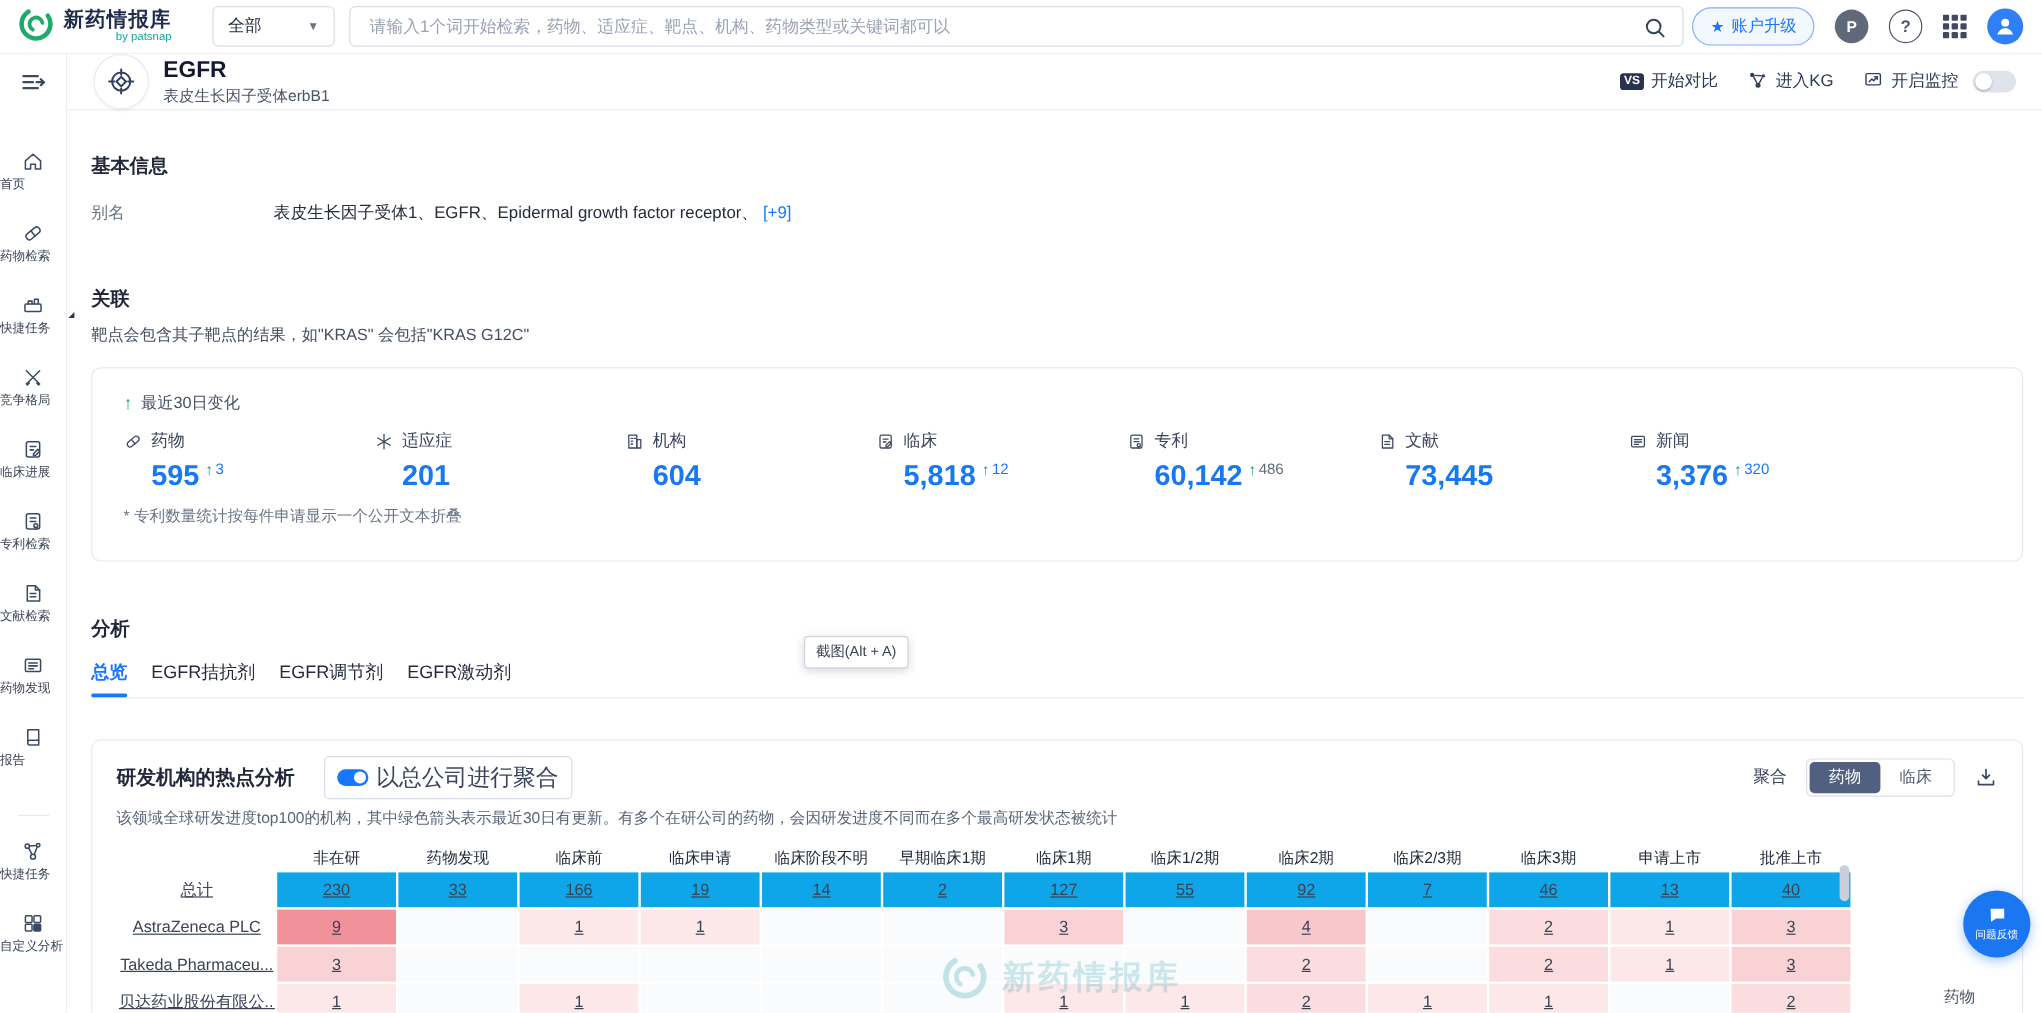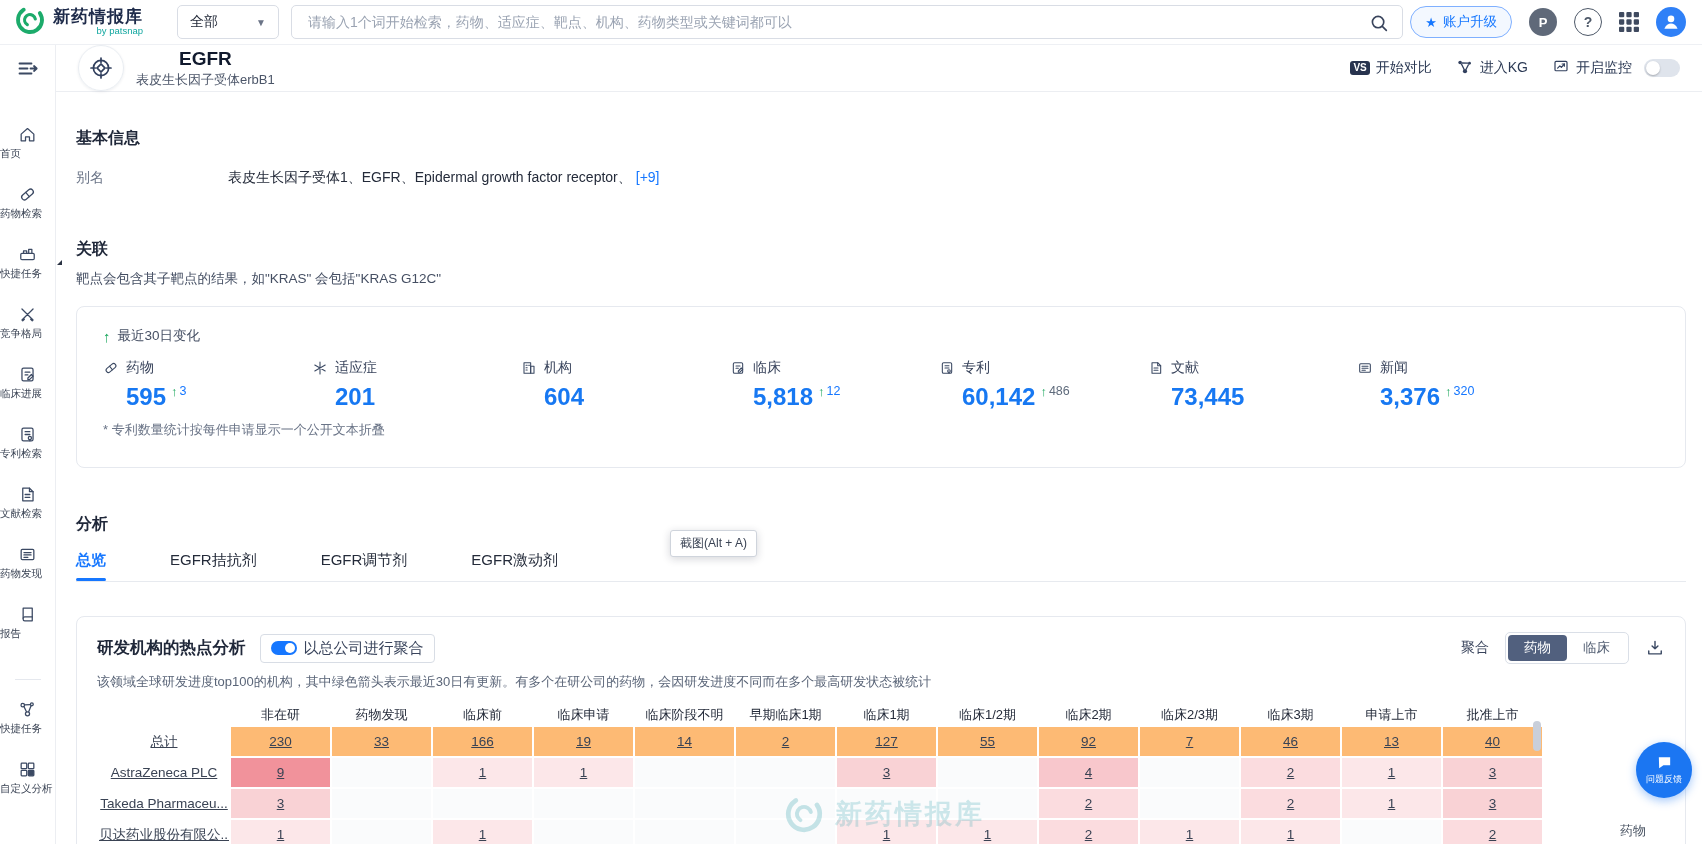--- a/index.html
+++ b/index.html
@@ -33,21 +33,21 @@
   .side-item{display:flex;flex-direction:column;margin-bottom:24px;cursor:pointer;width:100%;}
   .side-ico{height:19px;position:relative;display:flex;align-items:center;justify-content:center;}
   .side-label{font-size:10.5px;color:#3a4354;margin-top:3px;white-space:nowrap;}
   .side-divider{width:26px;border-top:1px solid #e5e8ee;margin:14px 0 20px 0;}
   .corner{position:absolute;right:-7px;bottom:-1px;width:0;height:0;border-left:5px solid transparent;border-bottom:5px solid #2b3344;}
   .main{flex:1;display:flex;flex-direction:column;}
   
   .page-header{height:60px;display:flex;align-items:center;padding:0 22px;border-bottom:1px solid #eceef2;}
   .target-avatar{width:44px;height:44px;border-radius:50%;border:1px solid #e9edf2;box-shadow:0 1px 3px rgba(30,40,70,.08);display:flex;align-items:center;justify-content:center;}
   .ttl{margin-left:12px;}
-  .page-title{font-size:19px;font-weight:700;color:#111a2e;line-height:22px;text-align:center;}
+  .page-title{font-size:19px;font-weight:700;color:#111a2e;line-height:22px;}
   .page-sub{font-size:13px;color:#4b5568;line-height:16px;margin-top:2px;}
   .hdr-actions{margin-left:auto;display:flex;align-items:center;gap:24px;}
   .hdr-act{display:flex;align-items:center;gap:6px;font-size:14px;color:#2b3954;cursor:pointer;}
   .vs-badge{background:#27334e;color:#fff;font-size:10px;font-weight:700;border-radius:3px;padding:2px 3px;line-height:10px;}
   .toggle{width:36px;height:18px;border-radius:9px;background:#dfe4ec;position:relative;cursor:pointer;margin-left:-12px;}
   .toggle .knob{position:absolute;left:2px;top:2px;width:14px;height:14px;border-radius:50%;background:#fff;box-shadow:0 1px 2px rgba(0,0,0,.25);}
   
   .content{padding:0 16px 0 20px;position:relative;}
   .content h3{font-size:16px;font-weight:700;color:#20283a;margin:0;}
   .h-basic{margin-top:36px !important;}
@@ -61,43 +61,43 @@
   .recent{display:flex;align-items:center;font-size:13.5px;color:#454f63;gap:7px;}
   .up-arrow{color:#1ba75d;font-weight:700;font-size:15px;}
   .stats-row{display:flex;margin-top:14px;}
   .stat{width:209px;}
   .stat-top{display:flex;align-items:center;gap:7px;font-size:14px;color:#39445c;}
   .stat-val{margin-top:6px;margin-left:23px;font-size:24px;font-weight:700;color:#1778f2;display:flex;align-items:flex-start;gap:5px;}
   .delta{font-size:12.5px;font-weight:400;display:flex;gap:2px;margin-top:1px;}
   .delta .up-arrow{font-size:13px;}
   .footnote{margin-top:10px;font-size:13px;color:#6a7487;}
   .h-ana{margin-top:46px !important;}
-  .tabs{margin-top:16px;display:flex;gap:64px;border-bottom:1px solid #e7eaef;width:1610px;box-sizing:border-box;}
+  .tabs{margin-top:16px;display:flex;gap:20px;border-bottom:1px solid #e7eaef;width:1610px;box-sizing:border-box;}
   .tab{font-size:15px;color:#242b3a;padding-bottom:11px;cursor:pointer;position:relative;}
   .tab.active{color:#1677ff;font-weight:700;}
   .tab.active::after{content:"";position:absolute;left:0;right:0;bottom:0;height:3px;border-radius:2px;background:#1677ff;}
   
   .hotspot-card{margin-top:34px;width:1610px;box-sizing:border-box;height:430px;border:1px solid #e6e9ef;border-radius:8px;padding:18px 20px;position:relative;background:#fff;}
   .hs-head{display:flex;align-items:center;height:26px;}
   .hs-title{font-size:16.5px;font-weight:700;color:#20283a;}
-  .agg-toggle{margin-left:14px;border:1px solid #d8dde5;border-radius:4px;padding:4px 10px;display:flex;align-items:center;gap:7px;font-size:15px;color:#39445c;cursor:pointer;}
+  .agg-toggle{margin-left:24px;border:1px solid #d8dde5;border-radius:4px;padding:4px 10px;display:flex;align-items:center;gap:7px;font-size:19px;color:#39445c;cursor:pointer;}
   .mini-switch{width:26px;height:14px;border-radius:7px;background:#1677ff;position:relative;}
   .mini-knob{position:absolute;right:2px;top:2px;width:10px;height:10px;border-radius:50%;background:#fff;}
   .hs-right{margin-left:auto;display:flex;align-items:center;gap:16px;}
   .agg-label{font-size:14px;color:#39445c;}
   .seg{border:1px solid #dadfe7;border-radius:5px;display:flex;padding:2px;}
   .seg-opt{padding:4px 16px;font-size:13.5px;color:#525e72;border-radius:4px;cursor:pointer;}
   .seg-opt.active{background:#51607e;color:#fff;}
   .dl{cursor:pointer;display:flex;}
   .hs-desc{margin-top:12px;font-size:13px;color:#5a6578;}
   table.heat{border-collapse:separate;border-spacing:2px;table-layout:fixed;width:1447px;margin-top:12px;}
   table.heat th{height:20px;font-size:13px;font-weight:500;color:#242b3a;text-align:center;padding:0;}
   table.heat td{height:29px;font-size:13.5px;color:#3a4354;text-align:center;padding:0;text-decoration:underline;}
   td.rowlab{text-align:right;padding-right:16px;color:#3a4354;white-space:nowrap;overflow:hidden;}
-  tr.rowtotal td.cell{background:#fdba74;}
+  tr.rowtotal td.cell{background:#0ea5e9;}
   td.cell.empty{background:#fafbfc;}
   .watermark{position:absolute;left:706px;top:176px;display:flex;align-items:center;gap:10px;pointer-events:none;}
   .watermark span{font-size:27px;font-weight:700;color:rgba(70,170,180,.26);letter-spacing:3px;}
   .scroll-thumb{position:absolute;left:1456px;top:104px;width:8px;height:30px;border-radius:4px;background:#c9cfda;cursor:pointer;}
   
   .tooltip{position:absolute;left:670px;top:530px;background:#fff;border:1px solid #cfd4dc;border-radius:3px;box-shadow:0 2px 8px rgba(20,30,50,.18);padding:4px 9px;font-size:12px;color:#3a4354;z-index:40;}
   .feedback{position:absolute;left:1636px;top:742px;width:56px;height:56px;border-radius:50%;background:#1b76f2;box-shadow:0 3px 10px rgba(27,118,242,.4);display:flex;flex-direction:column;align-items:center;justify-content:center;gap:2px;color:#fff;font-size:9px;cursor:pointer;z-index:40;}
   .corner-label{position:absolute;left:1620px;top:822px;font-size:13px;color:#4a5463;z-index:35;}
 </style>
 </head>

